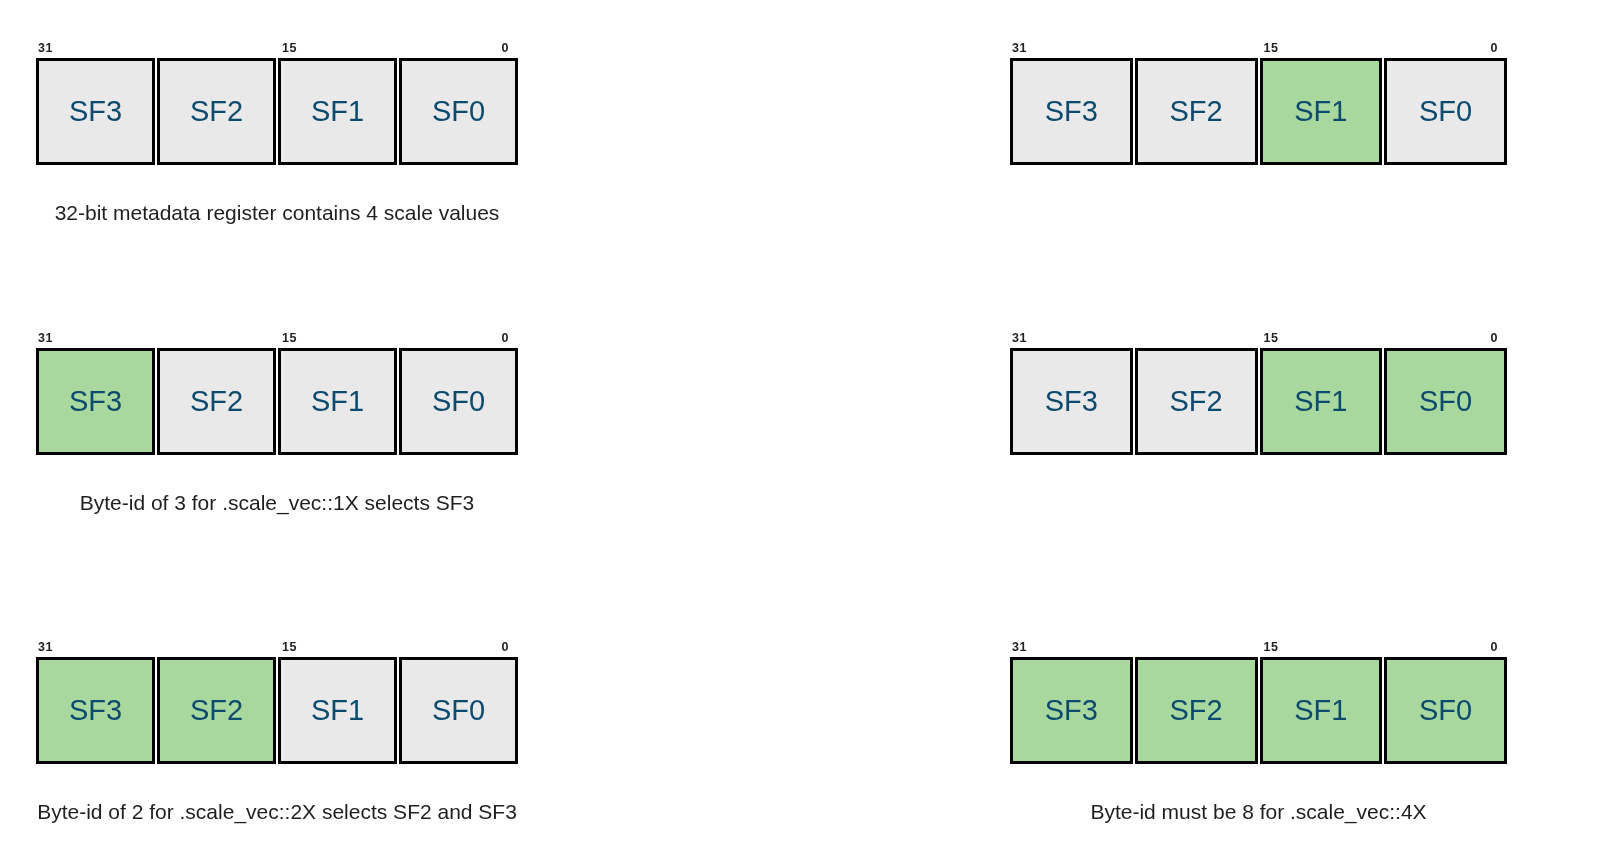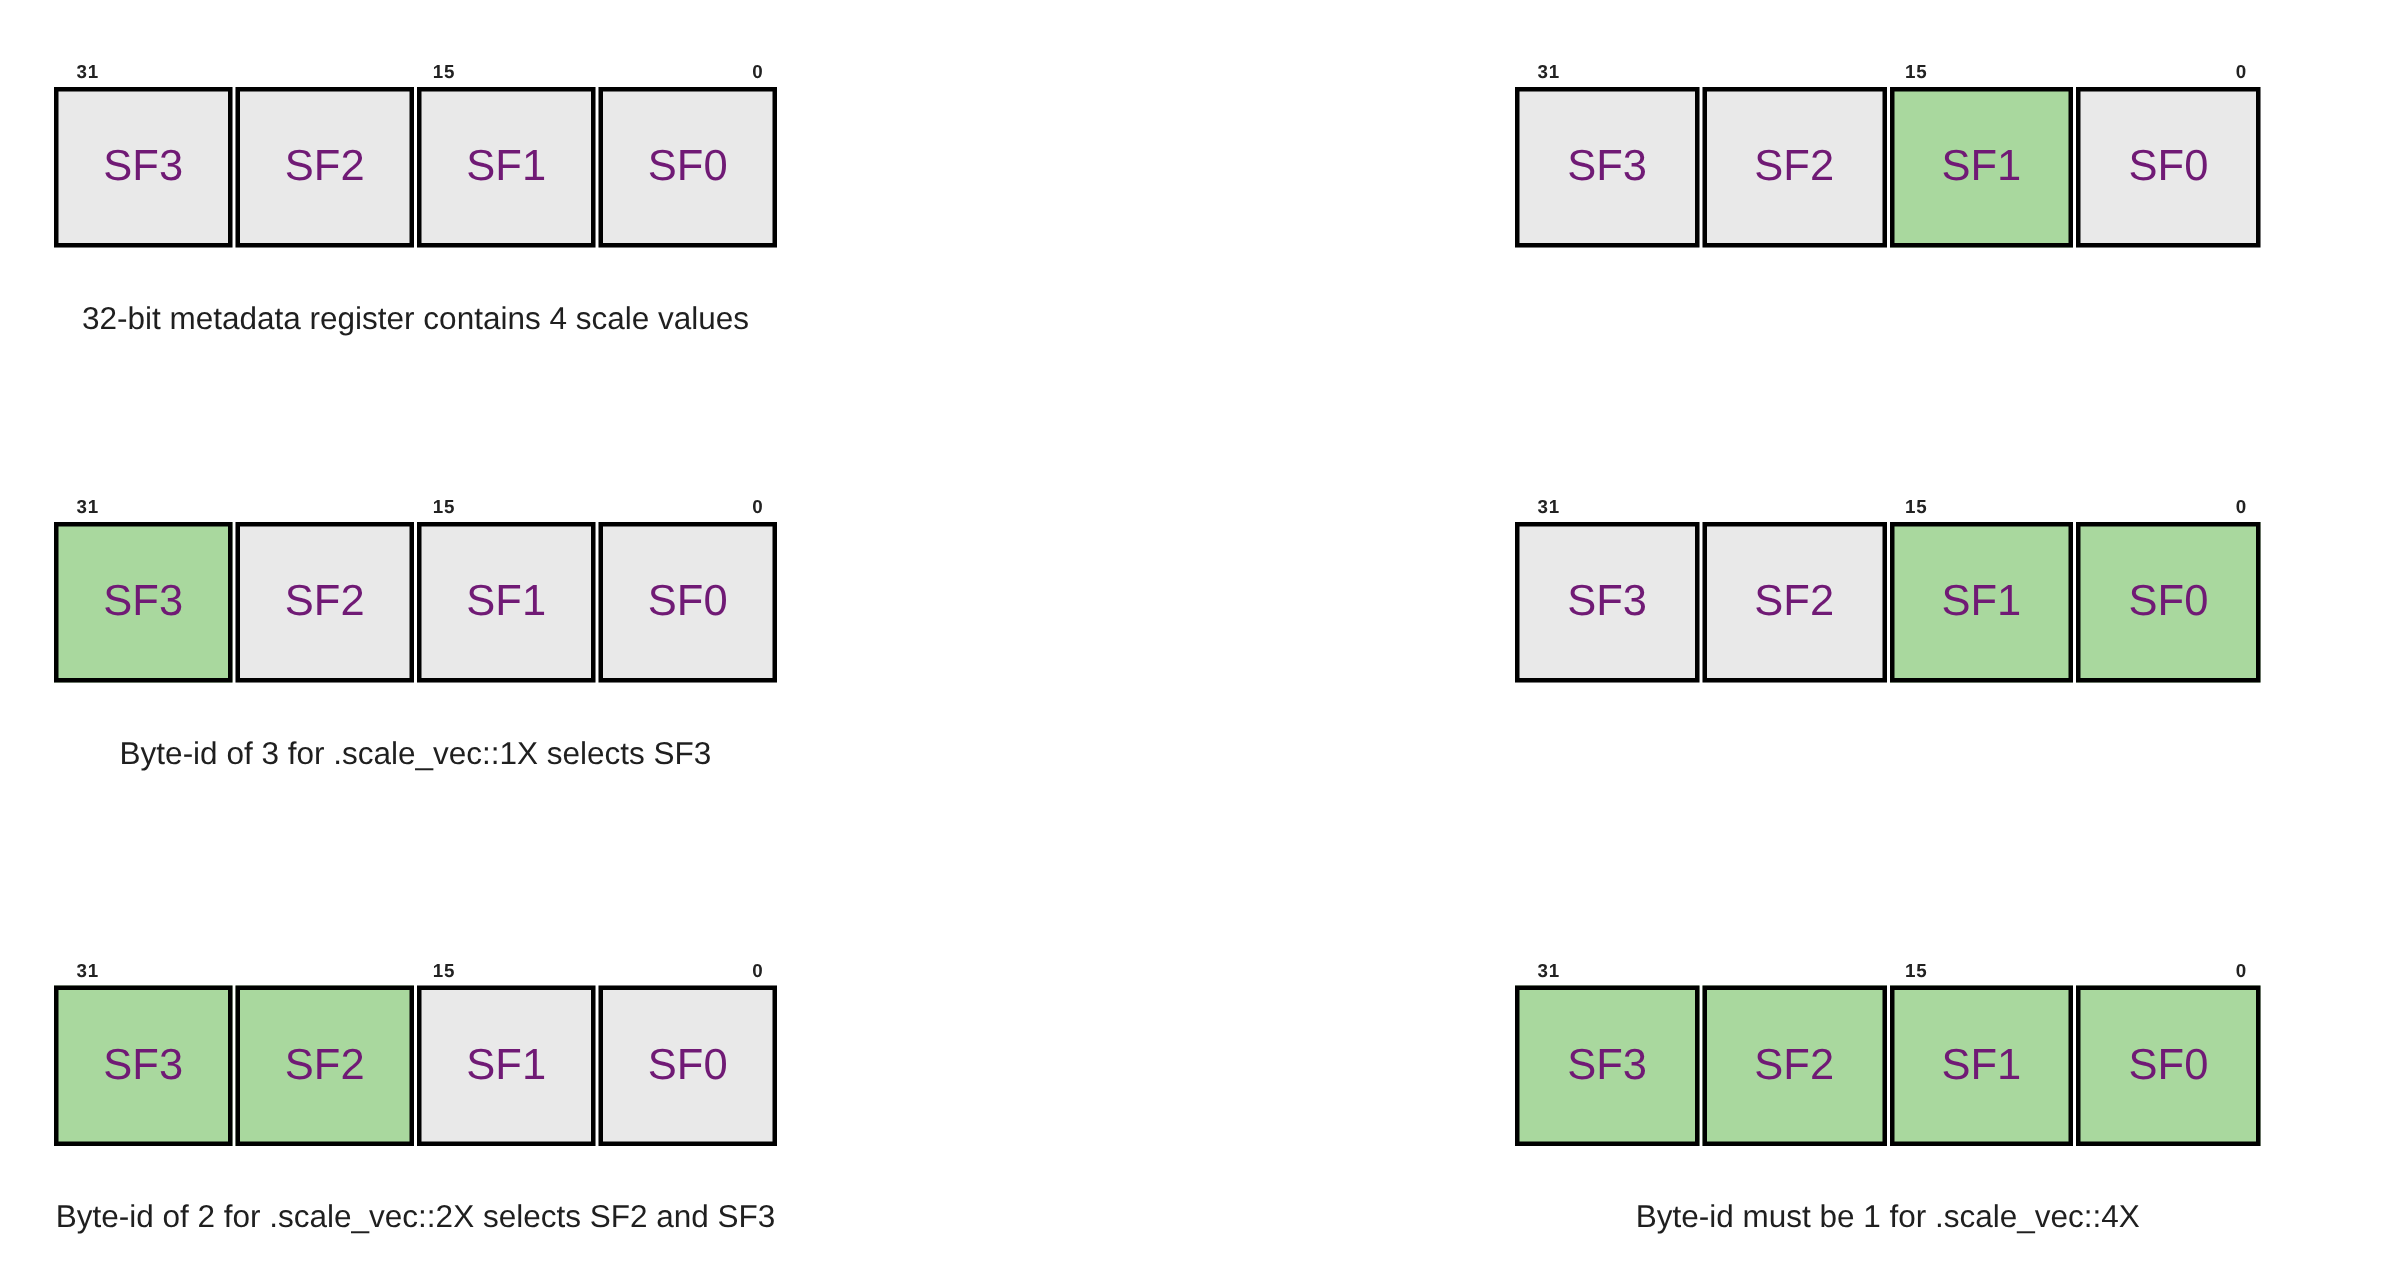--- a/index.html
+++ b/index.html
@@ -27,40 +27,39 @@
   .row-1 { top: 328px; }
   .row-2 { top: 637px; }
 
   .bits {
     position: relative;
     height: 20px;
     font-size: 12.5px;
     font-weight: 700;
     color: #222222;
     letter-spacing: 0.5px;
-    margin-left: 13px;
   }
   .bit-31 { position: absolute; left: 2px;  bottom: 3px; }
   .bit-15 { position: absolute; left: 50%;  bottom: 3px; margin-left: 5px; }
   .bit-0  { position: absolute; right: 9px; bottom: 3px; }
 
   .register {
     display: flex;
     gap: 2px;
     height: 107px;
   }
   .cell {
     flex: 1 1 0;
     border: 3px solid #000000;
     background: var(--cell-default, #e9e9e9);
     display: flex;
     align-items: center;
     justify-content: center;
     font-size: 29px;
-    color: #701a75;
+    color: #0c4a6e;
   }
   .cell.selected {
     background: var(--cell-selected, #a9d89e);
   }
 
   .caption {
     position: absolute;
     top: 163px;
     left: -40px;
     right: -40px;
@@ -146,15 +145,15 @@
       <span class="bit-31">31</span>
       <span class="bit-15">15</span>
       <span class="bit-0">0</span>
     </div>
     <div class="register">
         <div class="cell selected">SF3</div>
         <div class="cell selected">SF2</div>
         <div class="cell selected">SF1</div>
         <div class="cell selected">SF0</div>
       </div>
-    <div class="caption">Byte-id must be 1 for .scale_vec::4X</div>
+    <div class="caption">Byte-id must be 8 for .scale_vec::4X</div>
   </div>
   </div>
 
 </body></html>

